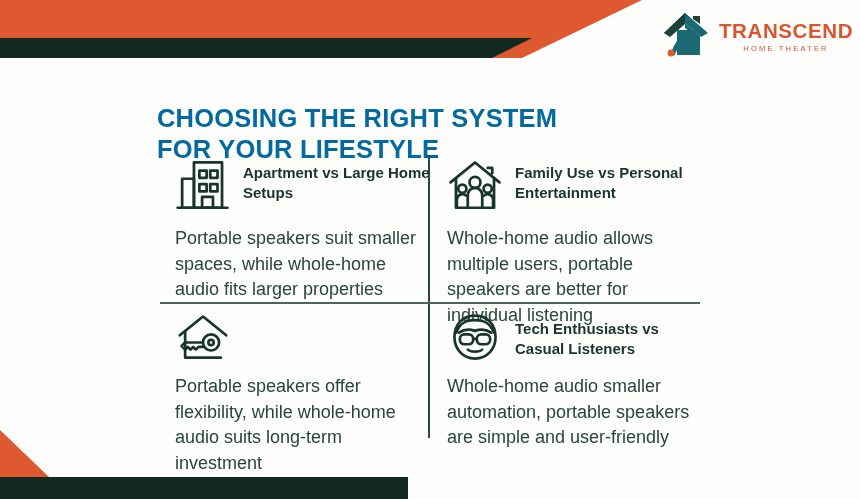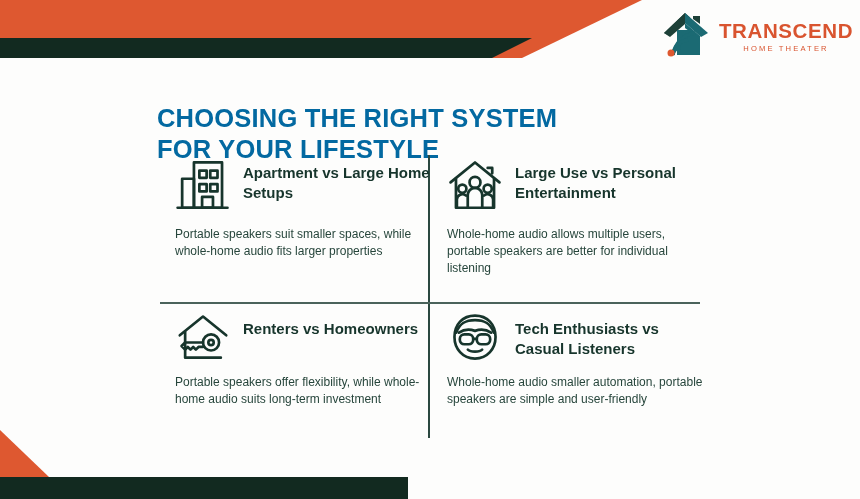--- a/index.html
+++ b/index.html
@@ -130,21 +130,21 @@
   .cell-icon.small { height: 50px; }
   .cell-title {
     font-size: 15px;
     font-weight: bold;
     color: #17352c;
     line-height: 1.33;
     padding-top: 6px;
   }
   .cell-body {
     margin-top: 11px;
-    font-size: 12px;
+    font-size: 18px;
     color: #26453b;
     line-height: 1.42;
   }
   .cell-tl .cell-body,
   .cell-bl .cell-body { margin-left: 1px; }
   .cell-tr .cell-body,
   .cell-br .cell-body { margin-left: 1px; }
 </style>
 </head>
 <body>
@@ -217,35 +217,34 @@
           <polyline points="5,28 32,6 59,28"></polyline>
           <polyline points="11,24 11,56 53,56 53,24"></polyline>
           <polyline points="46,12 51,12 51,18"></polyline>
           <circle cx="32" cy="28" r="6"></circle>
           <path d="M24,56 v-14 a8,8 0 0 1 16,0 v14"></path>
           <circle cx="18" cy="35" r="4.5"></circle>
           <path d="M12,56 v-9 a6,6 0 0 1 10,-4.4"></path>
           <circle cx="46" cy="35" r="4.5"></circle>
           <path d="M52,56 v-9 a6,6 0 0 0 -10,-4.4"></path>
         </svg>
-        <div class="cell-title">Large Use vs Personal Entertainment</div>
+        <div class="cell-title">Family Use vs Personal Entertainment</div>
       </div>
       <div class="cell-body">Whole-home audio allows multiple users, portable speakers are better for individual listening</div>
     </div>
 
     <div class="cell cell-bl">
       <div class="cell-head">
         <svg class="cell-icon small" viewBox="0 0 64 56" xmlns="http://www.w3.org/2000/svg" fill="none" stroke="#17352c" stroke-width="3" stroke-linejoin="round" stroke-linecap="round">
           <polyline points="6,25 32,4 58,25"></polyline>
           <polyline points="12,21 12,50 52,50"></polyline>
           <circle cx="41" cy="33" r="9"></circle>
           <circle cx="41" cy="33" r="3"></circle>
           <path d="M32,33 H12 l-4,4 4,4 3,-3 3,3 3,-3 3,3 3,-3 h5"></path>
         </svg>
-        <div class="cell-title">Renters vs Homeowners</div>
       </div>
       <div class="cell-body">Portable speakers offer flexibility, while whole-home audio suits long-term investment</div>
     </div>
 
     <div class="cell cell-br">
       <div class="cell-head">
         <svg class="cell-icon small" viewBox="0 0 64 56" xmlns="http://www.w3.org/2000/svg" fill="none" stroke="#17352c" stroke-width="3" stroke-linejoin="round" stroke-linecap="round">
           <path d="M32,3 C18,3 9,13 9,27 C9,40 18,51 32,51 C46,51 55,40 55,27 C55,13 46,3 32,3 Z"></path>
           <path d="M11,22 C15,11 22,8 32,8 C42,8 49,11 53,22"></path>
           <path d="M14,22 C20,18 26,18 32,20 C38,18 44,18 50,22"></path>

